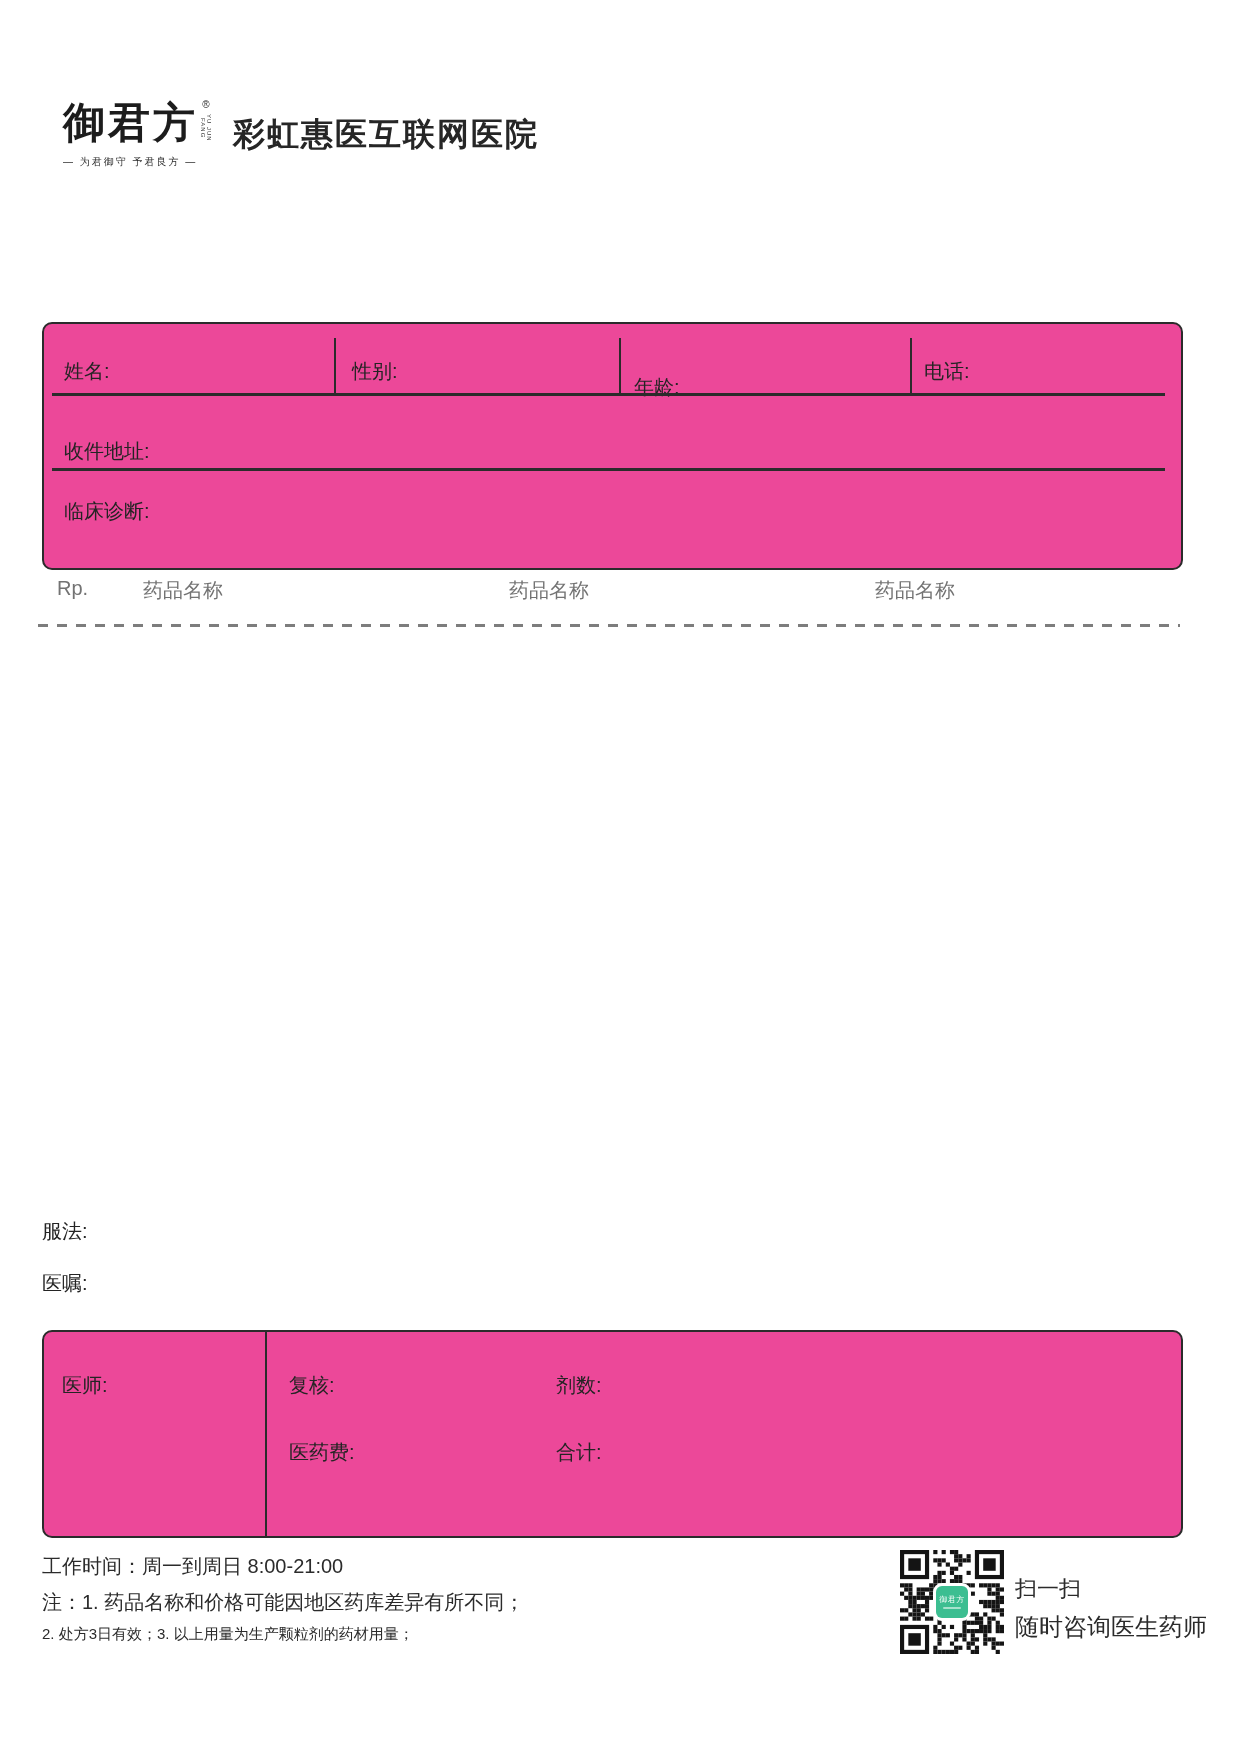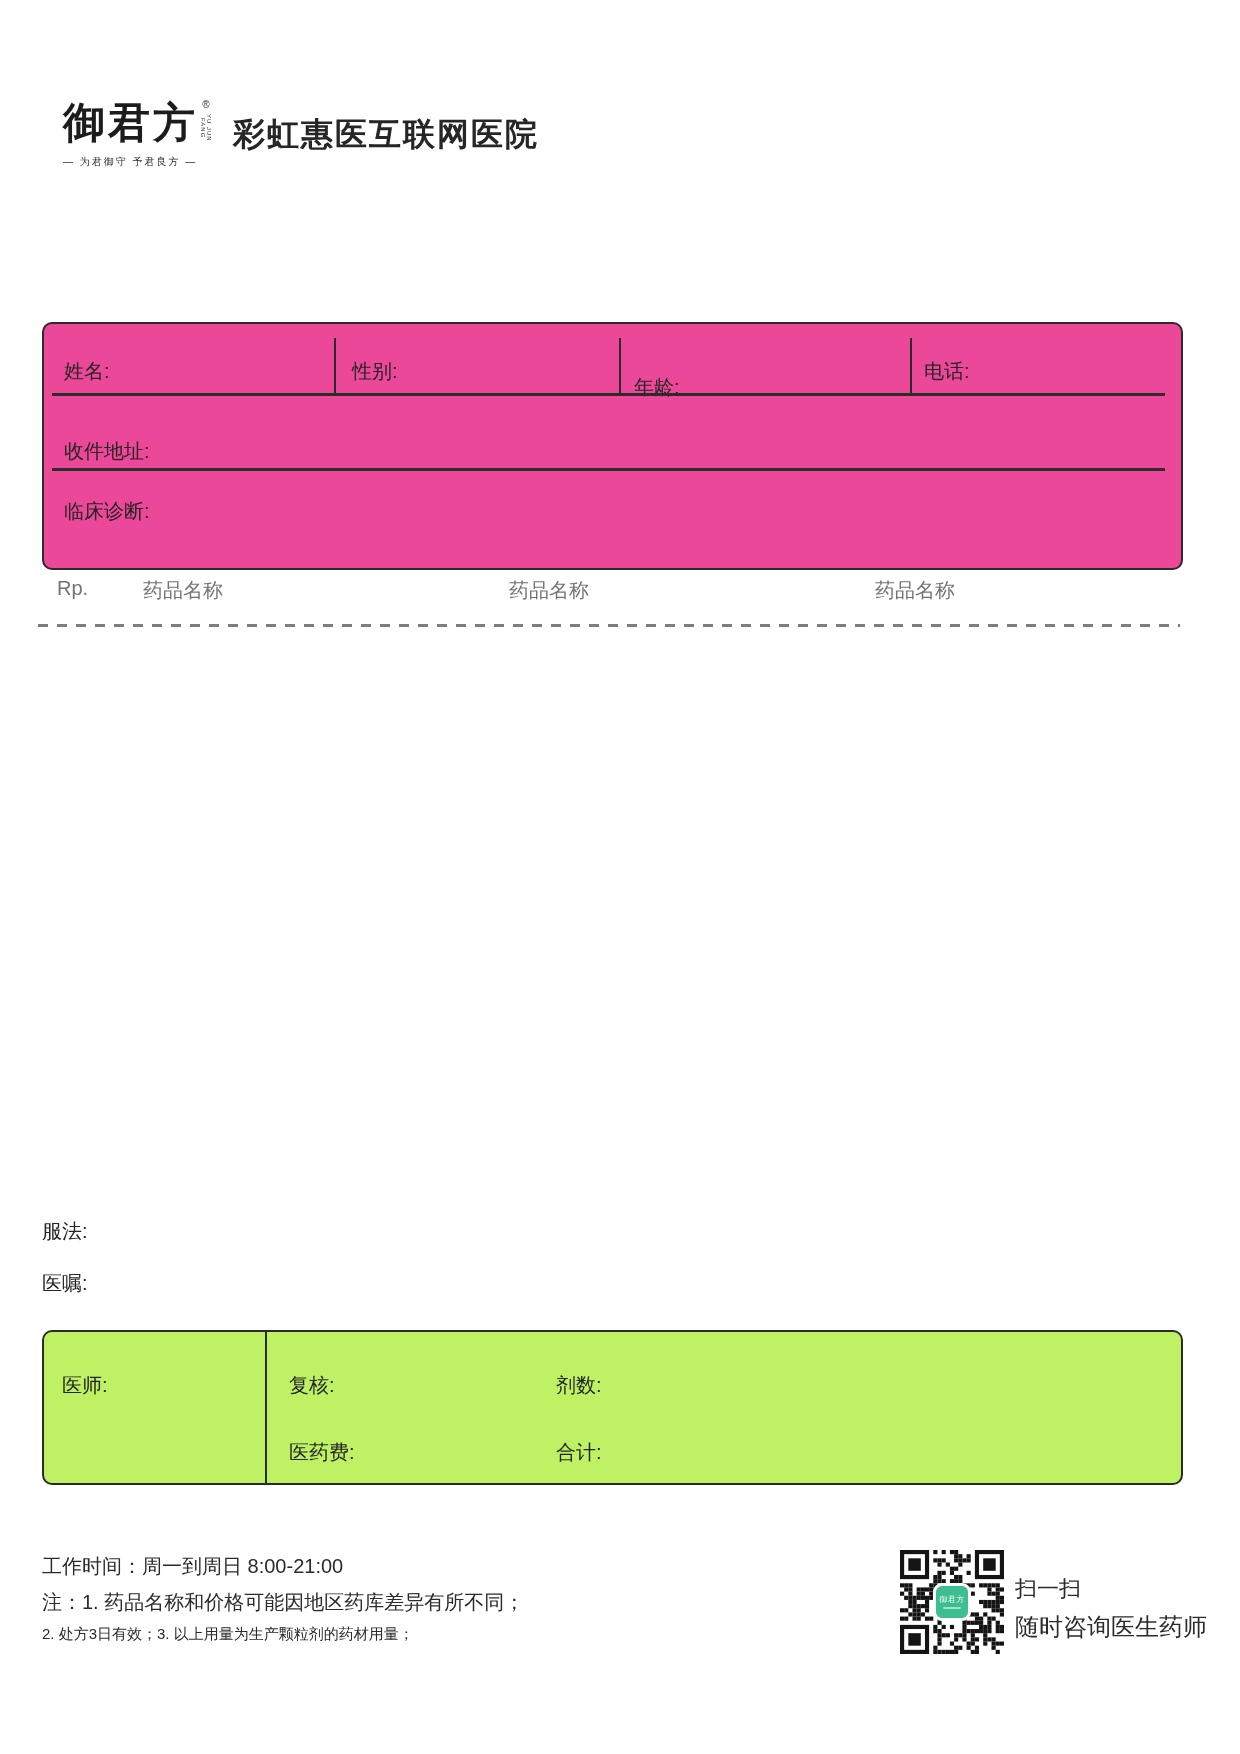--- a/index.html
+++ b/index.html
@@ -108,24 +108,24 @@
   }
 
   
   .usage-label  { position: absolute; left: 42px; top: 1218px; font-size: 20px; color: #242424; }
   .advice-label { position: absolute; left: 42px; top: 1270px; font-size: 20px; color: #242424; }
 
   
   .signature-box {
     position: absolute;
     left: 42px; top: 1330px;
-    width: 1141px; height: 155px;
+    width: 1141px; height: 208px;
     border: 2.5px solid #2b2b2b;
     border-radius: 10px;
-    background: #bef264;
+    background: #ec4899;
   }
   .sb-vsep { position: absolute; left: 221px; top: 0; bottom: 0; width: 2px; background: #2b2b2b; }
   .sb-field { position: absolute; font-size: 20px; color: #242424; }
   .sb-doctor { left: 18px;  top: 40px; }
   .sb-review { left: 245px; top: 40px; }
   .sb-doses  { left: 512px; top: 40px; }
   .sb-fee    { left: 245px; top: 107px; }
   .sb-total  { left: 512px; top: 107px; }
 
   

